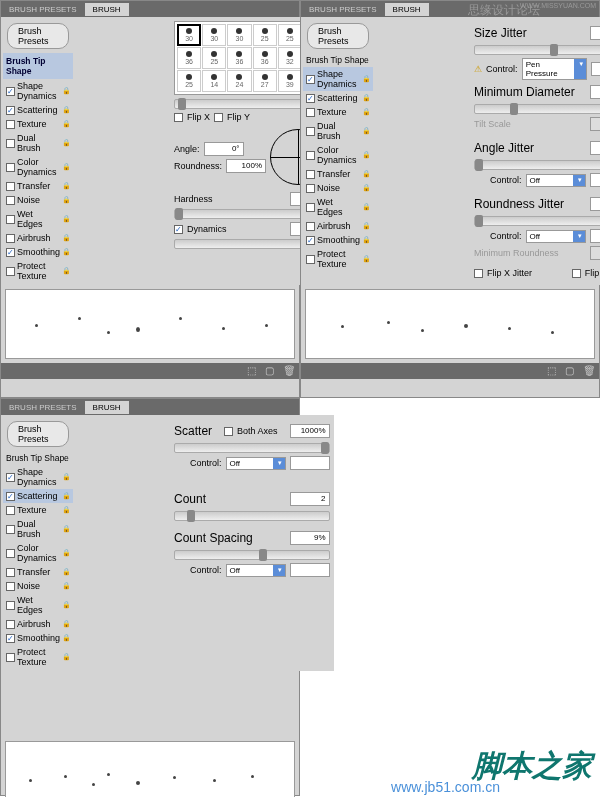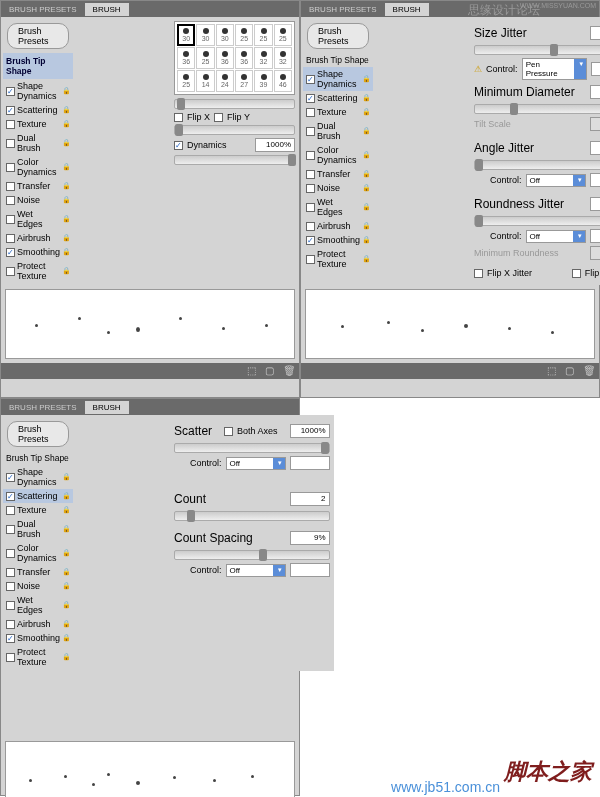--- a/index.html
+++ b/index.html
@@ -33,21 +33,21 @@
 .circle::before{content:"";position:absolute;left:0;right:0;top:50%;border-top:1px solid #000}
 .circle::after{content:"";position:absolute;top:0;bottom:0;left:50%;border-left:1px solid #000}
 .preview{background:#fff;border:1px solid #999;height:70px;margin:4px;position:relative}
 .preview .d{position:absolute;width:3px;height:3px;background:#444;border-radius:50%}
 .footer{background:#6a6a6a;height:16px;display:flex;justify-content:flex-end;align-items:center;padding:0 4px;gap:6px}
 .ficon{width:12px;height:12px;color:#ccc;font-size:10px}
 .warn{color:#c90;font-size:9px}
 .wm{position:absolute;font-size:12px;color:#999}
 .wm-top{top:2px;right:60px}
 .wm-url{top:2px;right:4px;font-size:7px}
-.wm-red{bottom:10px;right:8px;color:#7f1d1d;font-size:22px;font-weight:bold;font-style:italic}
+.wm-red{bottom:10px;right:8px;color:#0f766e;font-size:30px;font-weight:bold;font-style:italic}
 .wm-blue{bottom:2px;right:100px;color:#4a90d9;font-size:14px}
 .sec-title{font-size:12px;margin:2px 0}
 </style>
 </head>
 <body>
 
 <div class="panel" style="left:0;top:0;width:300px;height:398px">
  <div class="tabs">
   <div class="tab">BRUSH PRESETS</div>
   <div class="tab active">BRUSH</div>
@@ -133,20 +133,38 @@
           <div class="thumb"><div class="dot"></div>39</div>
           <div class="thumb"><div class="dot"></div>46</div>
         </div>
    <div class="slider" style="--p:2%"></div>
    <div class="row">
           <span class="cb"></span>
           <span>Flip X</span>
           <span class="cb"></span>
           <span>Flip Y</span>
         </div>
+   <div style="display:flex;align-items:center">
+    <div style="flex:1">
+     <div class="row">
+              <span class="lbl">Angle:</span>
+              <span class="val">0°</span>
+            </div>
+     <div class="row">
+              <span class="lbl">Roundness:</span>
+              <span class="val">100%</span>
+            </div>
+    </div>
+    <div class="circle"></div>
+   </div>
+   <div class="row">
+          <span class="lbl">Hardness</span>
+          <span style="flex:1"></span>
+          <span class="val">0%</span>
+        </div>
    <div class="slider" style="--p:0%"></div>
    <div class="row">
           <span class="cb ck"></span>
           <span class="lbl">Dynamics</span>
           <span style="flex:1"></span>
           <span class="val">1000%</span>
         </div>
    <div class="slider" style="--p:95%"></div>
   </div>
  </div>

